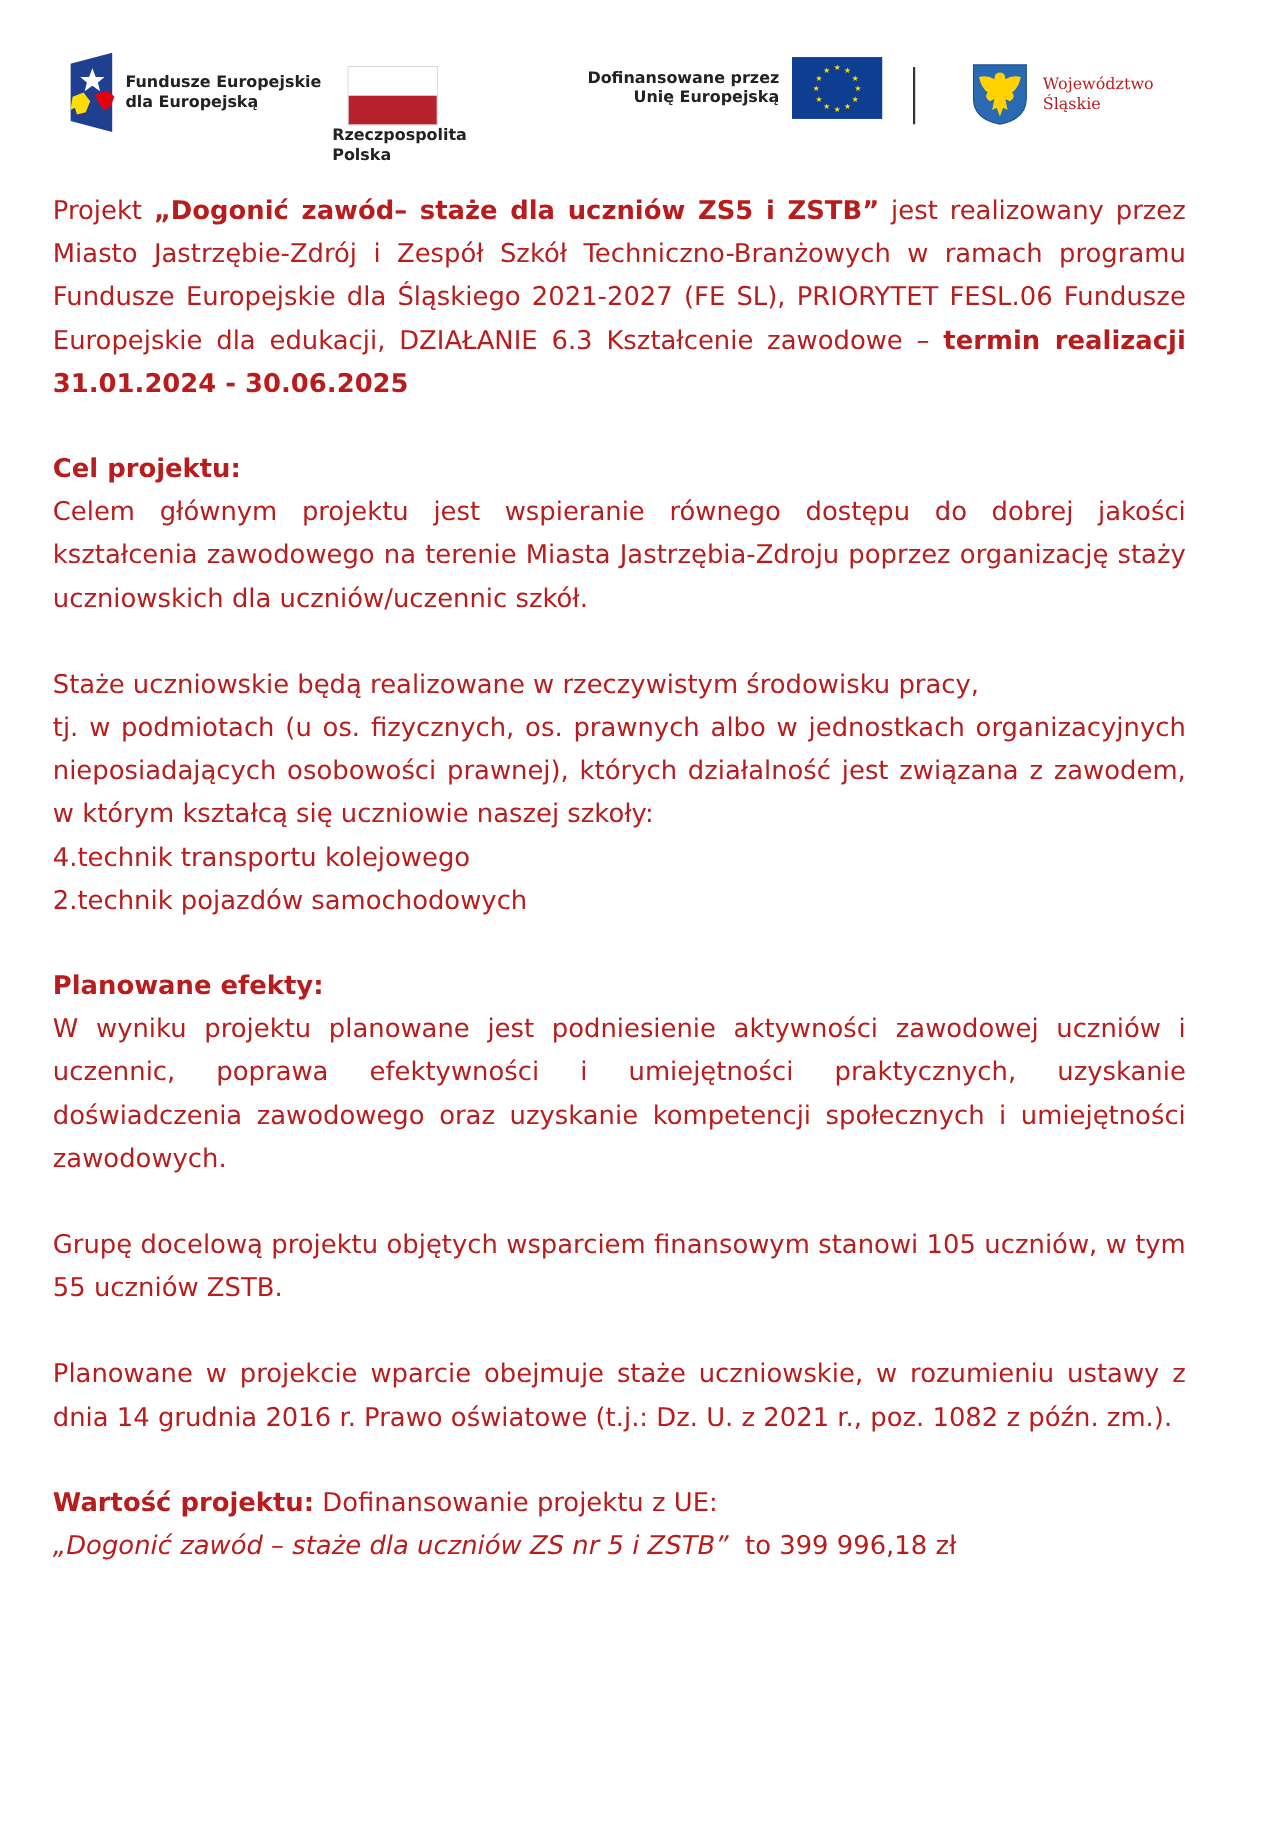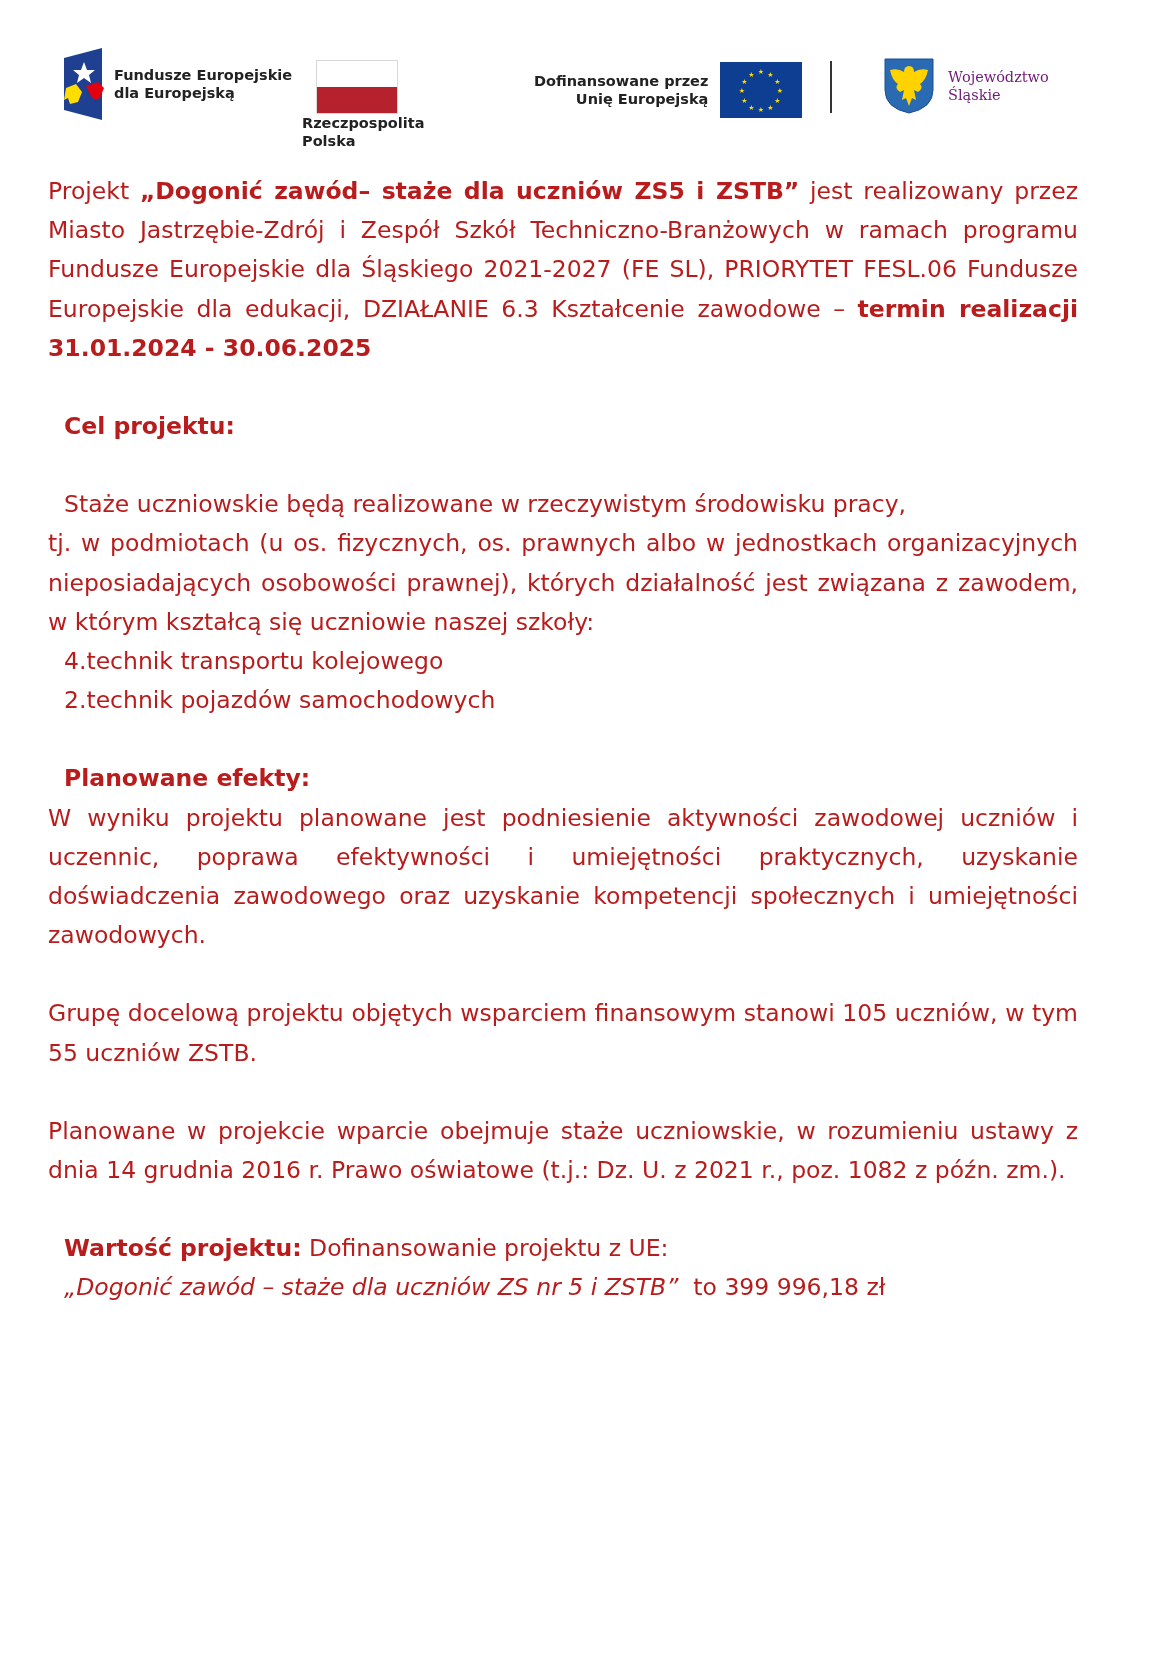--- a/index.html
+++ b/index.html
@@ -12,37 +12,37 @@
   .logo-text { font-family: "DejaVu Sans", sans-serif; font-size: 14.5px; line-height: 18px; color: #222; }
   .logo-text.bold { font-weight: bold; }
   .logo-text span { display: block; }
 
   .fe-logo { left: 64px; top: 48px; }
   .fe-mark { width: 42px; height: 72px; margin-right: 8px; }
   .rp-logo { left: 302px; top: 60px; flex-direction: column; }
   .rp-flag { width: 80px; height: 52px; border: 1px solid #d8d8d8; margin-right: 12px; display: flex; flex-direction: column; }
   .rp-flag .white { flex: 1; background: #ffffff; }
   .rp-flag .red { flex: 1; background: #b5222e; }
-  .eu-logo { left: 534px; top: 62px; }
+  .eu-logo { left: 534px; top: 52px; }
   .eu-logo .logo-text { text-align: right; margin-right: 12px; }
   .eu-flag { width: 82px; height: 56px; background: #0e3e91; position: relative; }
   .divider { position: absolute; left: 830px; top: 61px; width: 2px; height: 52px; background: #333; }
   .ws-logo { left: 884px; top: 58px; }
   .ws-shield { width: 50px; height: 56px; margin-right: 14px; }
-  .ws-logo .logo-text { color: #701a75; font-family: "DejaVu Serif", serif; font-size: 14.5px; }
+  .ws-logo .logo-text { color: #b91c1c; font-family: "DejaVu Serif", serif; font-size: 14.5px; }
 
   
   .doc { position: absolute; left: 48px; top: 172px; width: 1030px;
          font-family: "DejaVu Sans", sans-serif; font-size: 23.5px; line-height: 39.2px; color: #b91c1c; }
   .doc p { margin: 0; text-align: justify; text-align-last: auto; }
   .doc .heading { font-weight: bold; }
   .doc .gap { height: 39px; }
   .doc .b { font-weight: bold; }
   .doc .i { font-style: italic; }
-  .doc .left { text-align: left; margin-left: 16px; }
+  .doc .left { text-align: left; }
 </style>
 </head>
 <body>
 
 <div class="logos">
 
   <div class="logo fe-logo">
     <svg class="fe-mark" viewBox="0 0 42 72">
       <polygon points="0,10 38,0 38,72 0,62" fill="#1f3f91"></polygon>
       <polygon points="20,14 23,22 31,22 25,27 27,35 20,30 13,35 15,27 9,22 17,22" fill="#ffffff"></polygon>
@@ -104,20 +104,21 @@
   </div>
 </div>
 
 <div class="doc">
 
   <p><span>Projekt </span><span class="b">„Dogonić zawód– staże dla uczniów ZS5 i ZSTB”</span><span> jest realizowany przez Miasto Jastrzębie-Zdrój i Zespół Szkół Techniczno-Branżowych w ramach programu Fundusze Europejskie dla Śląskiego 2021-2027 (FE SL), PRIORYTET FESL.06 Fundusze Europejskie dla edukacji, DZIAŁANIE 6.3 Kształcenie zawodowe – </span><span class="b">termin realizacji  31.01.2024 - 30.06.2025</span></p>
 
   <div class="gap"></div>
 
   <p class="heading left">Cel projektu:</p>
+  <p>Celem głównym projektu jest wspieranie równego dostępu do dobrej jakości kształcenia zawodowego na terenie Miasta Jastrzębia-Zdroju poprzez organizację staży uczniowskich dla uczniów/uczennic szkół.</p>
 
   <div class="gap"></div>
 
   <p class="left">Staże uczniowskie będą realizowane w rzeczywistym środowisku pracy,</p>
   <p>tj. w podmiotach (u os. fizycznych, os. prawnych albo w jednostkach organizacyjnych nieposiadających osobowości prawnej), których działalność jest związana z zawodem, w którym kształcą się uczniowie naszej szkoły:</p>
   <p class="left">4.technik transportu kolejowego</p>
   <p class="left">2.technik pojazdów samochodowych</p>
 
   <div class="gap"></div>
 

